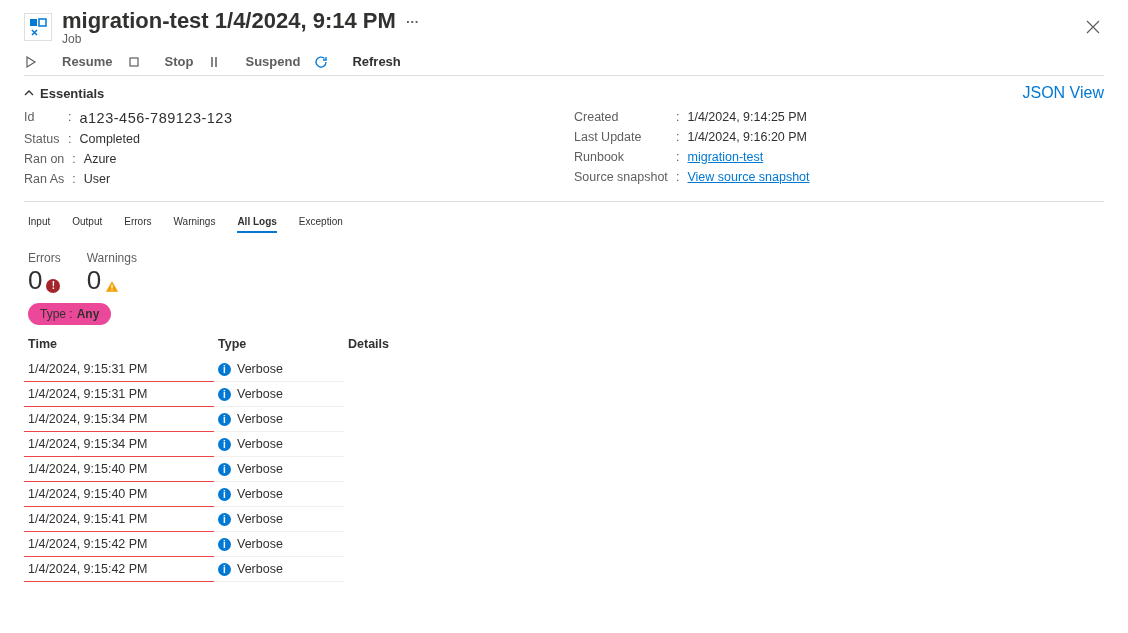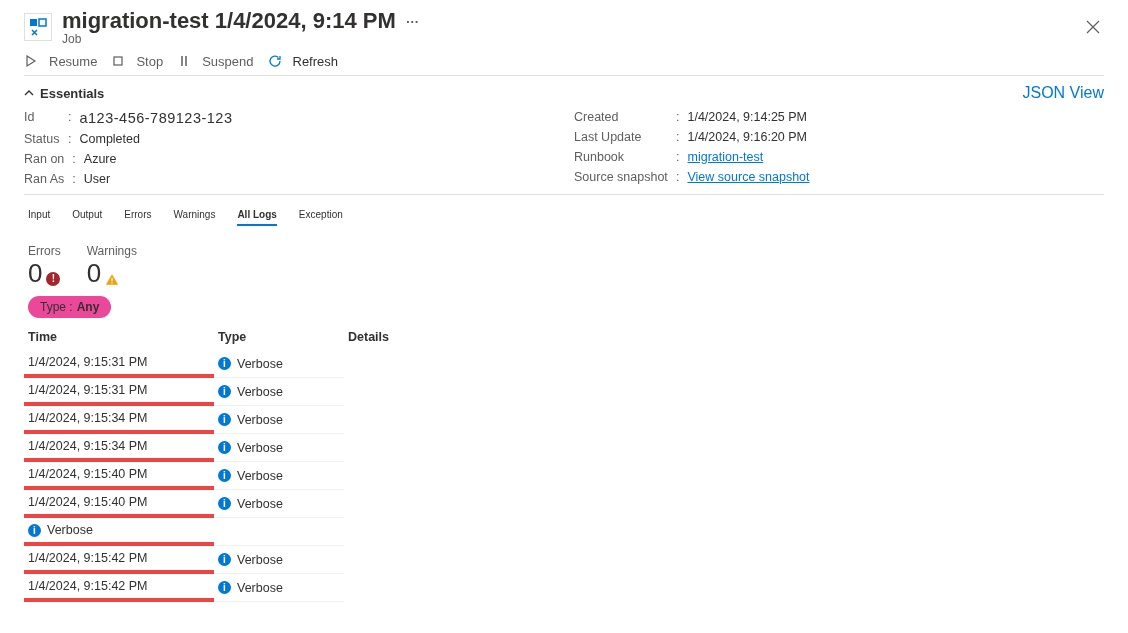--- a/index.html
+++ b/index.html
@@ -34,36 +34,36 @@
   .title-block { flex: 1; display:flex; flex-direction:column; }
   .title-text { font-size: 22px; font-weight: 600; }
   .title-line { display:flex; align-items:center; gap:10px; }
   .subtitle { font-size: 12px; color: var(--muted); margin-top: -2px; }
   .more-dots { color: var(--muted); cursor:pointer; font-weight:bold; letter-spacing:1px; }
   .close-btn { cursor:pointer; color: var(--muted); padding:4px; }
   .close-btn svg { width:14px; height:14px; display:block; }
 
   
   .toolbar { display:flex; align-items:center; gap:14px; border-bottom:1px solid var(--border); padding: 0 0 6px 0; margin-bottom: 6px; }
-  .tool-btn { display:flex; gap:11px; color:var(--muted); cursor:default; }
+  .tool-btn { display:flex; align-items:center; gap:24px; color:var(--muted); cursor:default;font-weight:bold; }
   .tool-btn.enabled { color: var(--text); cursor:pointer; }
   .tool-btn .ic { width:14px; height:14px; display:inline-flex; align-items:center; justify-content:center; }
   .tool-btn.enabled .ic { color: var(--blue); }
 
   
   .essentials-row { display:flex; align-items:center; justify-content:space-between; padding: 2px 0; cursor:pointer; }
   .essentials-left { display:flex; align-items:center; gap:6px; font-weight:600; font-size:13px;}
   .essentials-left .chev svg { width:10px; height:10px; display:block; }
   .json-view { color: var(--blue); font-size:16px; cursor:pointer; }
 
   .essentials-grid {
     display:grid;
     grid-template-columns: 550px 1fr;
     padding-top: 6px;
-    padding-bottom: 8px;
+    padding-bottom: 15px;
     border-bottom:1px solid var(--border);
     font-size: 12.5px;
   }
   .kv-col { display:flex; flex-direction:column; gap:6px; }
   .kv { display:flex; gap:4px; }
   .kv .k { width: auto; min-width:36px; color: var(--muted); }
   .kv-col.right .kv .k { min-width: 94px; }
   .kv .sep2 { color: var(--muted); margin: 0 4px; }
   .kv .v.link { color: var(--blue); cursor:pointer; text-decoration:underline; }
 
@@ -109,21 +109,21 @@
     display:inline-flex; align-items:center; justify-content:center; font-size:10px; font-weight:700;
   }
 
   
   .logs-body .log-row > div:nth-child(1),
   .logs-body .log-row > div:nth-child(2) {
     height:100%;
   }
   .logs-body .log-row { padding:0; border:none; }
   .logs-body .log-row > div { padding:5px 4px; }
-  .logs-body .log-row > div:nth-child(1){ border-bottom:4px solid #ef4444; }
+  .logs-body .log-row > div:nth-child(1){ border-bottom:1px solid #ef4444; }
   .logs-body .log-row > div:nth-child(2){ border-bottom:1px solid #f1f0ef; }
 
 </style>
 </head>
 <body>
 
 <div class="page">
 
   
 
@@ -339,20 +339,21 @@
         </div>
         <div class="log-row">
           <div>1/4/2024, 9:15:40 PM</div>
           <div class="type-cell">
             <span class="info-ic">i</span>
             <span>Verbose</span>
           </div>
           <div></div>
         </div>
         <div class="log-row">
+          <div>1/4/2024, 9:15:41 PM</div>
           <div class="type-cell">
             <span class="info-ic">i</span>
             <span>Verbose</span>
           </div>
           <div></div>
         </div>
         <div class="log-row">
           <div>1/4/2024, 9:15:42 PM</div>
           <div class="type-cell">
             <span class="info-ic">i</span>

